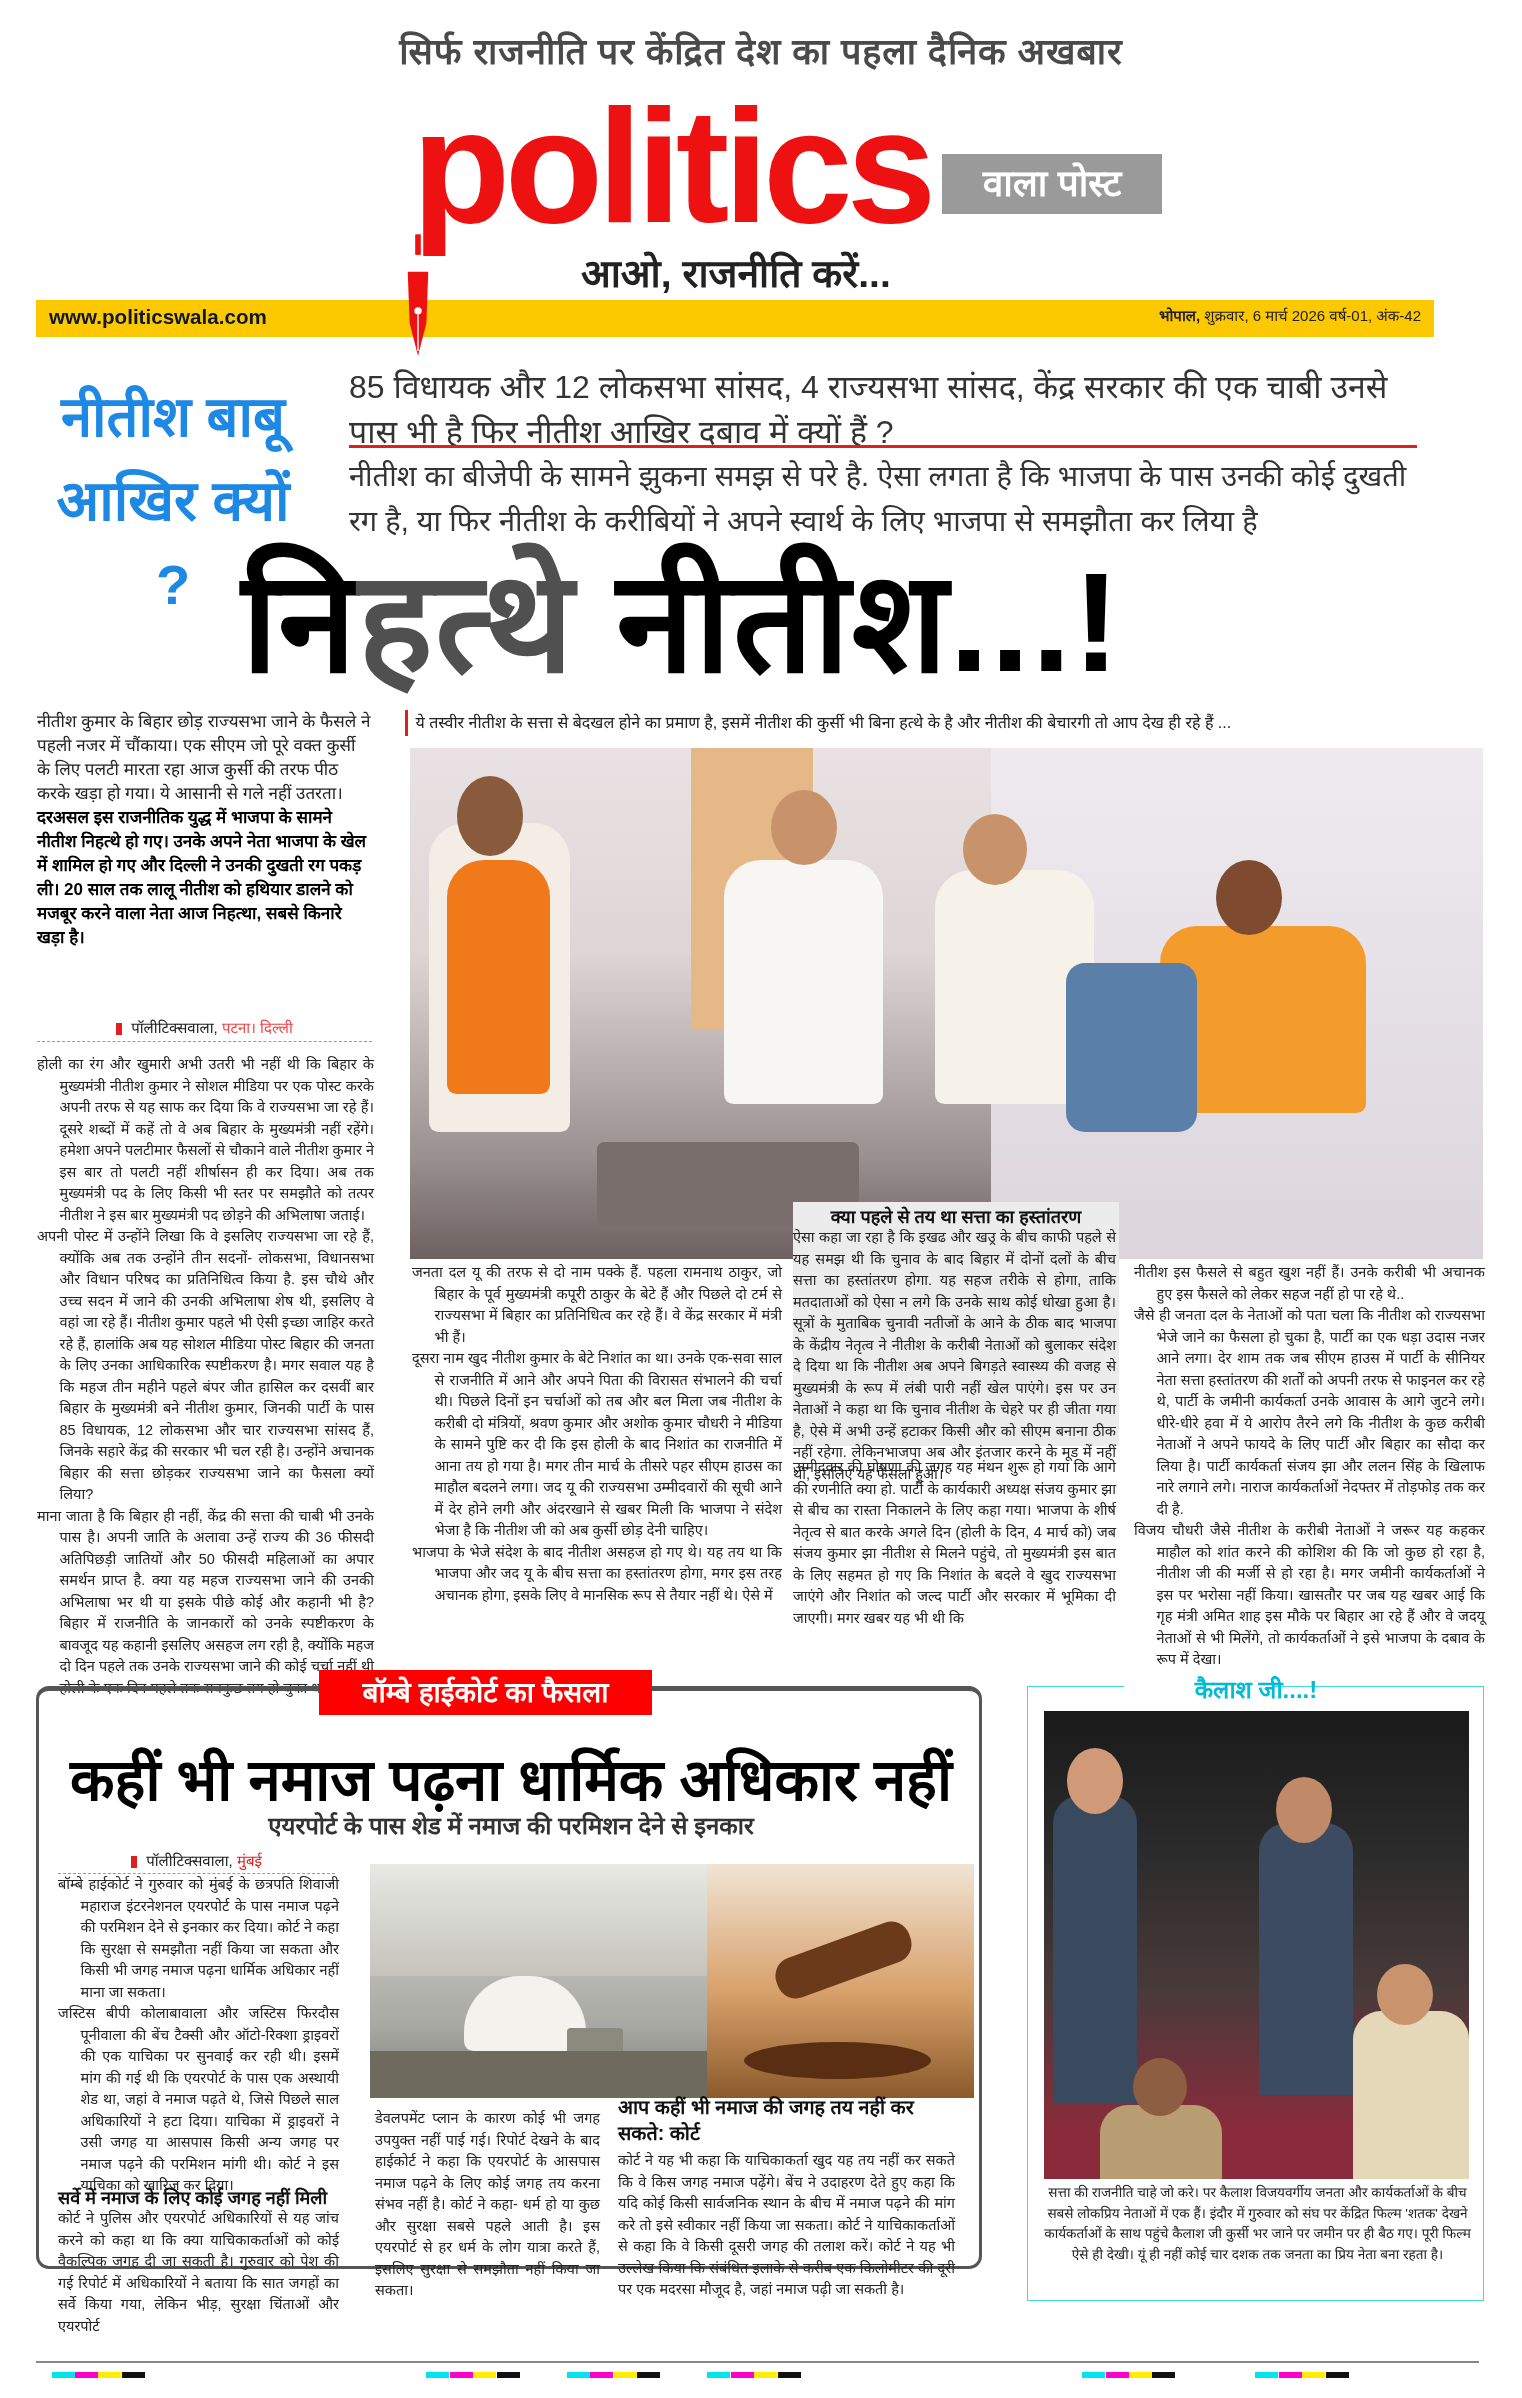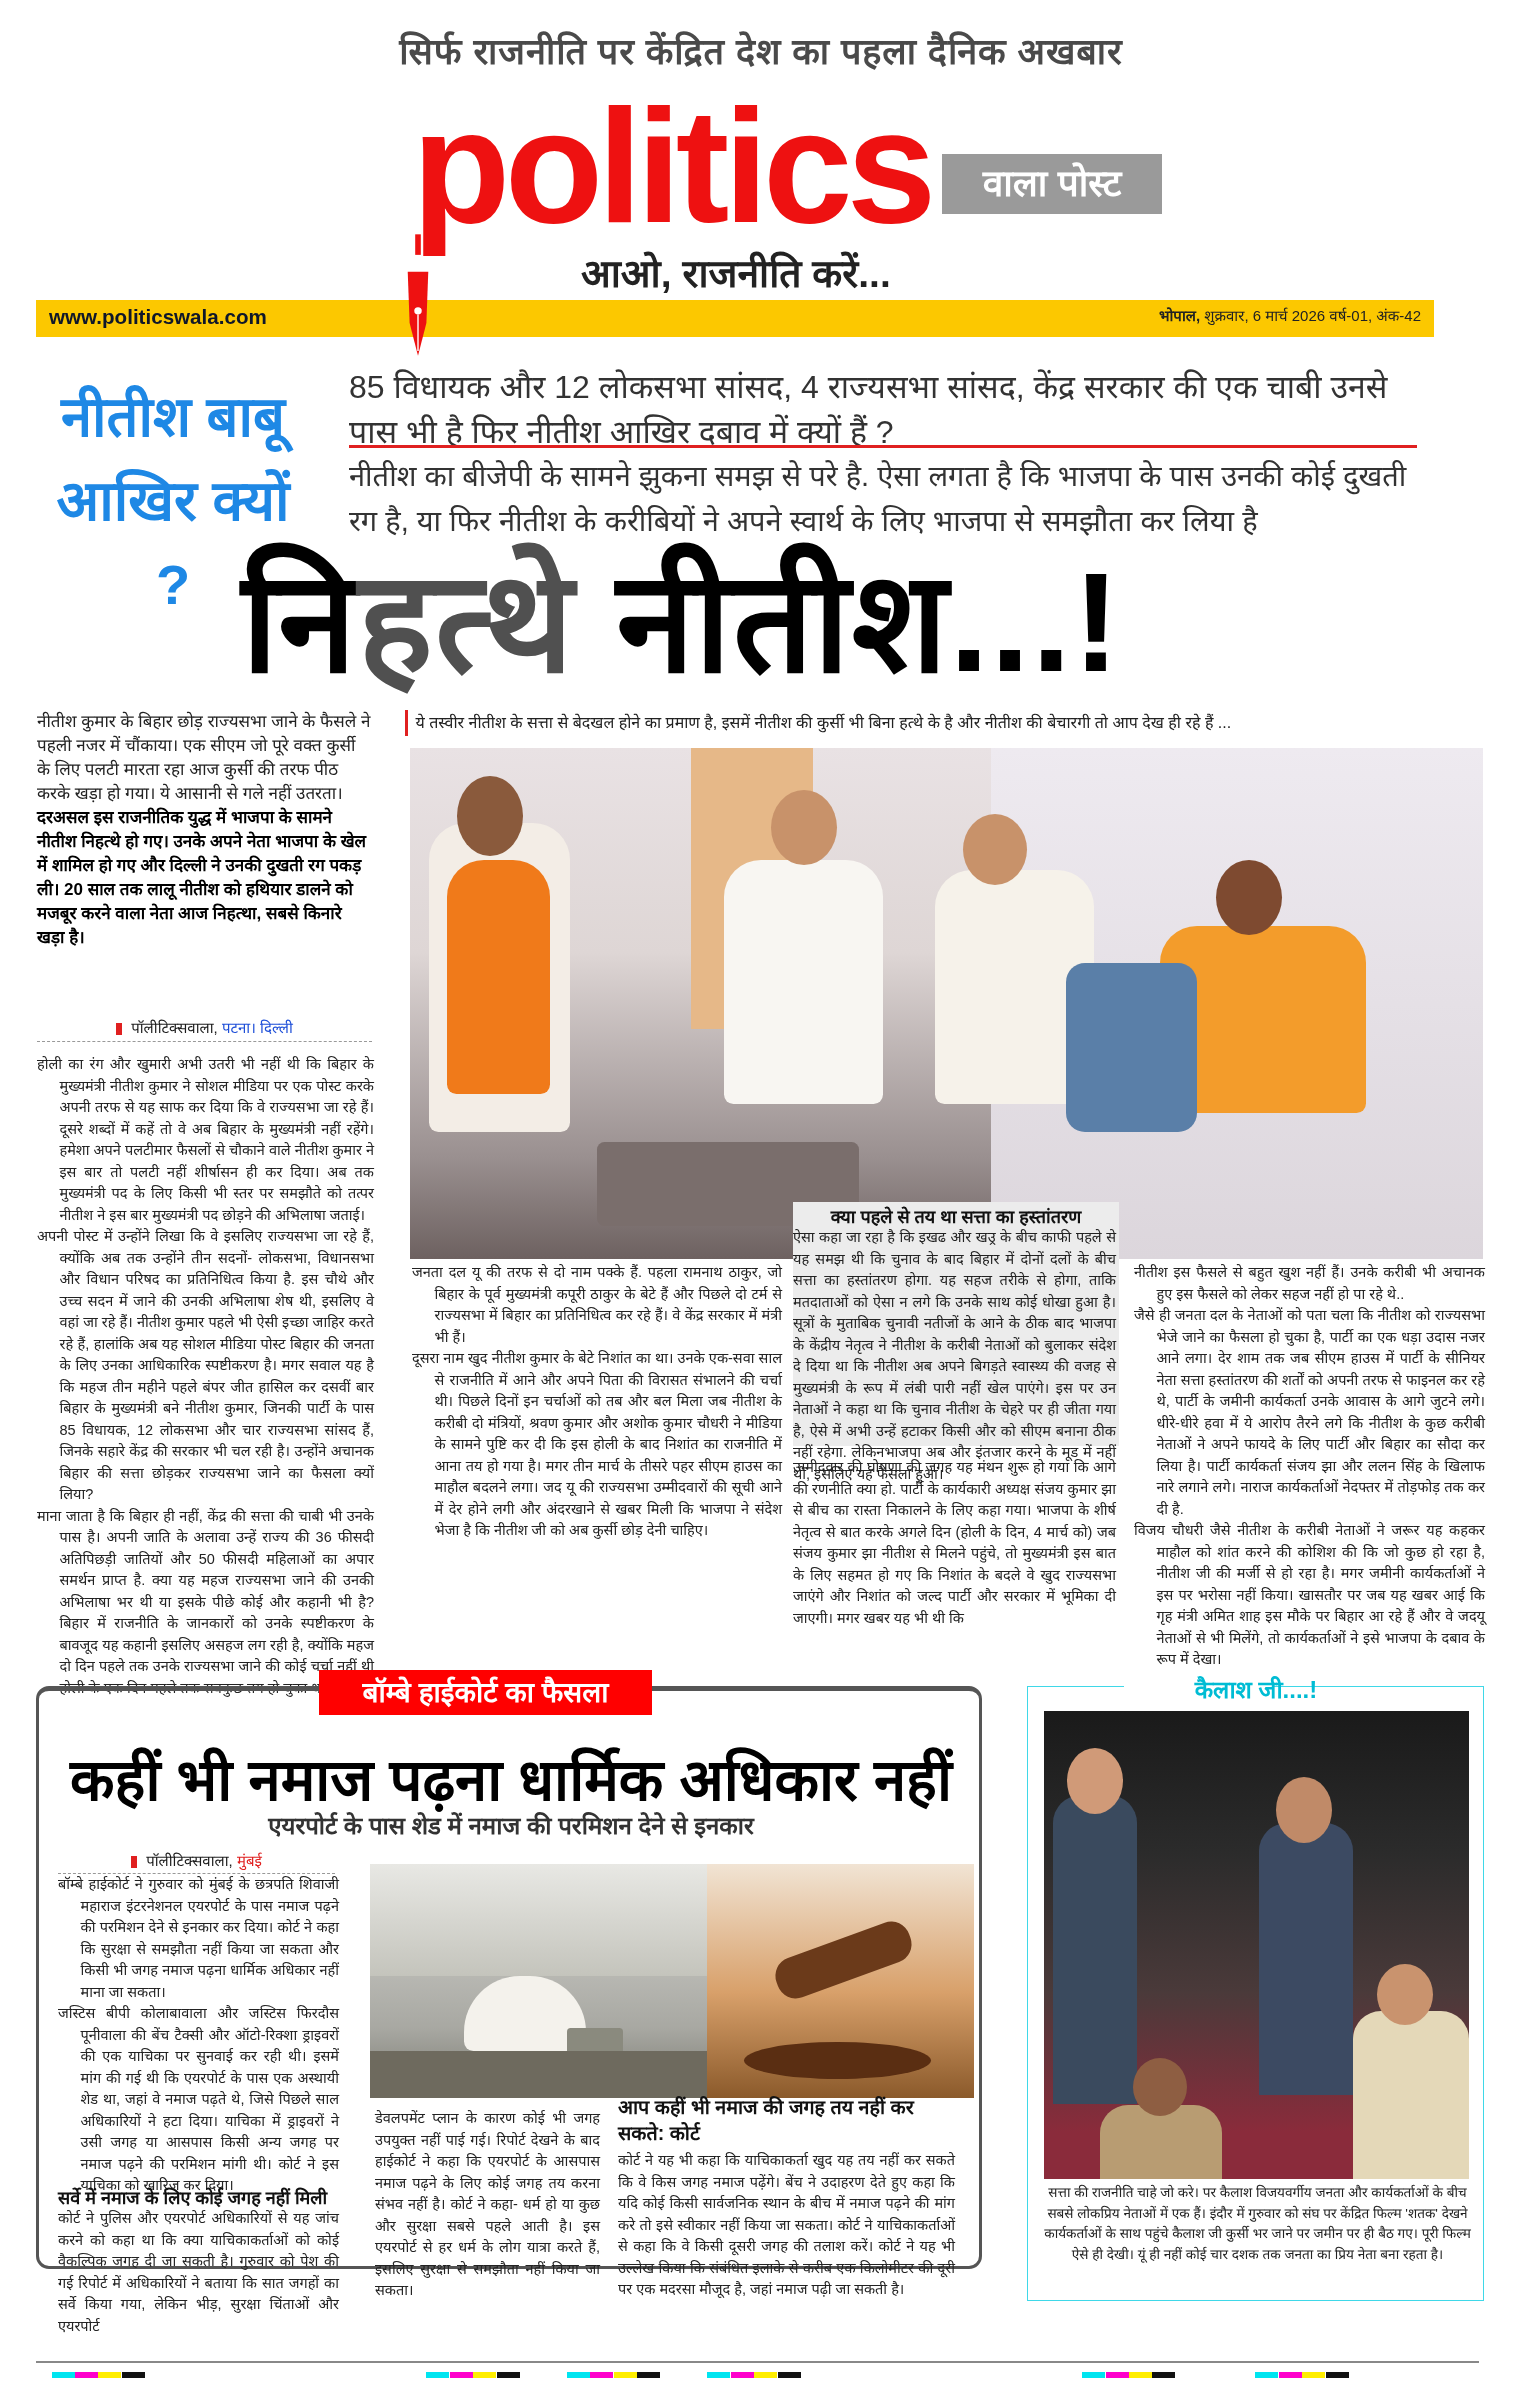--- a/index.html
+++ b/index.html
@@ -24,21 +24,21 @@
   .deck2 { left: 349px; top: 454px; width: 1077px; font-size: 29px; line-height: 45px; color: #333; }
 
   .headline { left: 0; width: 1363px; top: 548px; text-align: center; font-size: 141px; font-weight: bold; line-height: 1.05; color: #000; letter-spacing: 1.9px; }
   .headline .grey { color: #505050; }
 
   
   .lead { left: 37px; top: 710px; width: 335px; font-size: 17px; line-height: 24px; color: #222; }
   .lead b { font-weight: bold; color: #000; }
   .byline { left: 37px; top: 1017px; width: 335px; font-size: 15px; text-align: center; border-bottom: 0.9px dashed #999; padding-bottom: 3.7px; }
   .byline .sq { display: inline-block; width: 5.6px; height: 11.2px; background: #e02020; margin-right: 9.4px; vertical-align: middle; }
-  .byline .place { color: #1d4ed8; }
+  .byline .place { color: #ef4444; }
   .col-text { font-size: 14.5px; line-height: 21.5px; color: #222; text-align: justify; }
   .col-text p { text-indent: -22.5px; padding-left: 22.5px; margin-bottom: 0; }
   .col1 { left: 37px; top: 1054px; width: 337px; }
 
   
   .photo-caption { left: 405px; top: 710px; width: 1077px; font-size: 16px; color: #222; border-left: 3.7px solid #e02020; padding-left: 7.5px; line-height: 26px; }
   .main-photo { left: 410px; top: 748px; width: 1073px; height: 511px; background: linear-gradient(180deg, #e9e2e4 0%, #ded6d5 40%, #9a9090 80%, #6d6160 100%); overflow: hidden; }
   .main-photo .wall { position: absolute; left: 581px; top: 0; width: 492px; height: 511px; background: linear-gradient(180deg,#eeeaf0,#dcd6dc); }
   .main-photo .door { position: absolute; left: 281px; top: 0; width: 122px; height: 281px; background: #e6b888; }
   .person { position: absolute; border-radius: 37px 37px 9.4px 9.4px; }
@@ -124,20 +124,21 @@
   <div class="head" style="left:553px;top:66px;width:64px;height:71px;"></div>
   <div class="person" style="left:750px;top:178px;width:206px;height:187px;background:#f39c2b;"></div>
   <div class="head" style="left:806px;top:112px;width:66px;height:75px;background:#7e4a30;"></div>
   <div class="person" style="left:187px;top:394px;width:262px;height:84px;background:#7a6e6c;border-radius:7.5px;"></div>
   <div class="person" style="left:656px;top:215px;width:131px;height:169px;background:#5a7fa8;border-radius:19px;"></div>
 </div>
 
 <div class="abs col-text col2">
   <p>जनता दल यू की तरफ से दो नाम पक्के हैं. पहला रामनाथ ठाकुर, जो बिहार के पूर्व मुख्यमंत्री कपूरी ठाकुर के बेटे हैं और पिछले दो टर्म से राज्यसभा में बिहार का प्रतिनिधित्व कर रहे हैं। वे केंद्र सरकार में मंत्री भी हैं।</p>
   <p>दूसरा नाम खुद नीतीश कुमार के बेटे निशांत का था। उनके एक-सवा साल से राजनीति में आने और अपने पिता की विरासत संभालने की चर्चा थी। पिछले दिनों इन चर्चाओं को तब और बल मिला जब नीतीश के करीबी दो मंत्रियों, श्रवण कुमार और अशोक कुमार चौधरी ने मीडिया के सामने पुष्टि कर दी कि इस होली के बाद निशांत का राजनीति में आना तय हो गया है। मगर तीन मार्च के तीसरे पहर सीएम हाउस का माहौल बदलने लगा। जद यू की राज्यसभा उम्मीदवारों की सूची आने में देर होने लगी और अंदरखाने से खबर मिली कि भाजपा ने संदेश भेजा है कि नीतीश जी को अब कुर्सी छोड़ देनी चाहिए।</p>
+  <p>भाजपा के भेजे संदेश के बाद नीतीश असहज हो गए थे। यह तय था कि भाजपा और जद यू के बीच सत्ता का हस्तांतरण होगा, मगर इस तरह अचानक होगा, इसके लिए वे मानसिक रूप से तैयार नहीं थे। ऐसे में</p>
 </div>
 
 <div class="abs inset-box"></div>
 <div class="abs inset-title">क्या पहले से तय था सत्ता का हस्तांतरण</div>
 <div class="abs col-text col3">ऐसा कहा जा रहा है कि इखढ और खउ्र के बीच काफी पहले से यह समझ थी कि चुनाव के बाद बिहार में दोनों दलों के बीच सत्ता का हस्तांतरण होगा. यह सहज तरीके से होगा, ताकि मतदाताओं को ऐसा न लगे कि उनके साथ कोई धोखा हुआ है। सूत्रों के मुताबिक चुनावी नतीजों के आने के ठीक बाद भाजपा के केंद्रीय नेतृत्व ने नीतीश के करीबी नेताओं को बुलाकर संदेश दे दिया था कि नीतीश अब अपने बिगड़ते स्वास्थ्य की वजह से मुख्यमंत्री के रूप में लंबी पारी नहीं खेल पाएंगे। इस पर उन नेताओं ने कहा था कि चुनाव नीतीश के चेहरे पर ही जीता गया है, ऐसे में अभी उन्हें हटाकर किसी और को सीएम बनाना ठीक नहीं रहेगा. लेकिनभाजपा अब और इंतजार करने के मूड में नहीं थी, इसलिए यह फैसला हुआ।</div>
 <div class="abs col-text col3b">उम्मीदवार की घोषणा की जगह यह मंथन शुरू हो गया कि आगे की रणनीति क्या हो. पार्टी के कार्यकारी अध्यक्ष संजय कुमार झा से बीच का रास्ता निकालने के लिए कहा गया। भाजपा के शीर्ष नेतृत्व से बात करके अगले दिन (होली के दिन, 4 मार्च को) जब संजय कुमार झा नीतीश से मिलने पहुंचे, तो मुख्यमंत्री इस बात के लिए सहमत हो गए कि निशांत के बदले वे खुद राज्यसभा जाएंगे और निशांत को जल्द पार्टी और सरकार में भूमिका दी जाएगी। मगर खबर यह भी थी कि</div>
 
 <div class="abs col-text col4">
   <p>नीतीश इस फैसले से बहुत खुश नहीं हैं। उनके करीबी भी अचानक हुए इस फैसले को लेकर सहज नहीं हो पा रहे थे..</p>
   <p>जैसे ही जनता दल के नेताओं को पता चला कि नीतीश को राज्यसभा भेजे जाने का फैसला हो चुका है, पार्टी का एक धड़ा उदास नजर आने लगा। देर शाम तक जब सीएम हाउस में पार्टी के सीनियर नेता सत्ता हस्तांतरण की शर्तों को अपनी तरफ से फाइनल कर रहे थे, पार्टी के जमीनी कार्यकर्ता उनके आवास के आगे जुटने लगे। धीरे-धीरे हवा में ये आरोप तैरने लगे कि नीतीश के कुछ करीबी नेताओं ने अपने फायदे के लिए पार्टी और बिहार का सौदा कर लिया है। पार्टी कार्यकर्ता संजय झा और ललन सिंह के खिलाफ नारे लगाने लगे। नाराज कार्यकर्ताओं नेदफ्तर में तोड़फोड़ तक कर दी है.</p>

